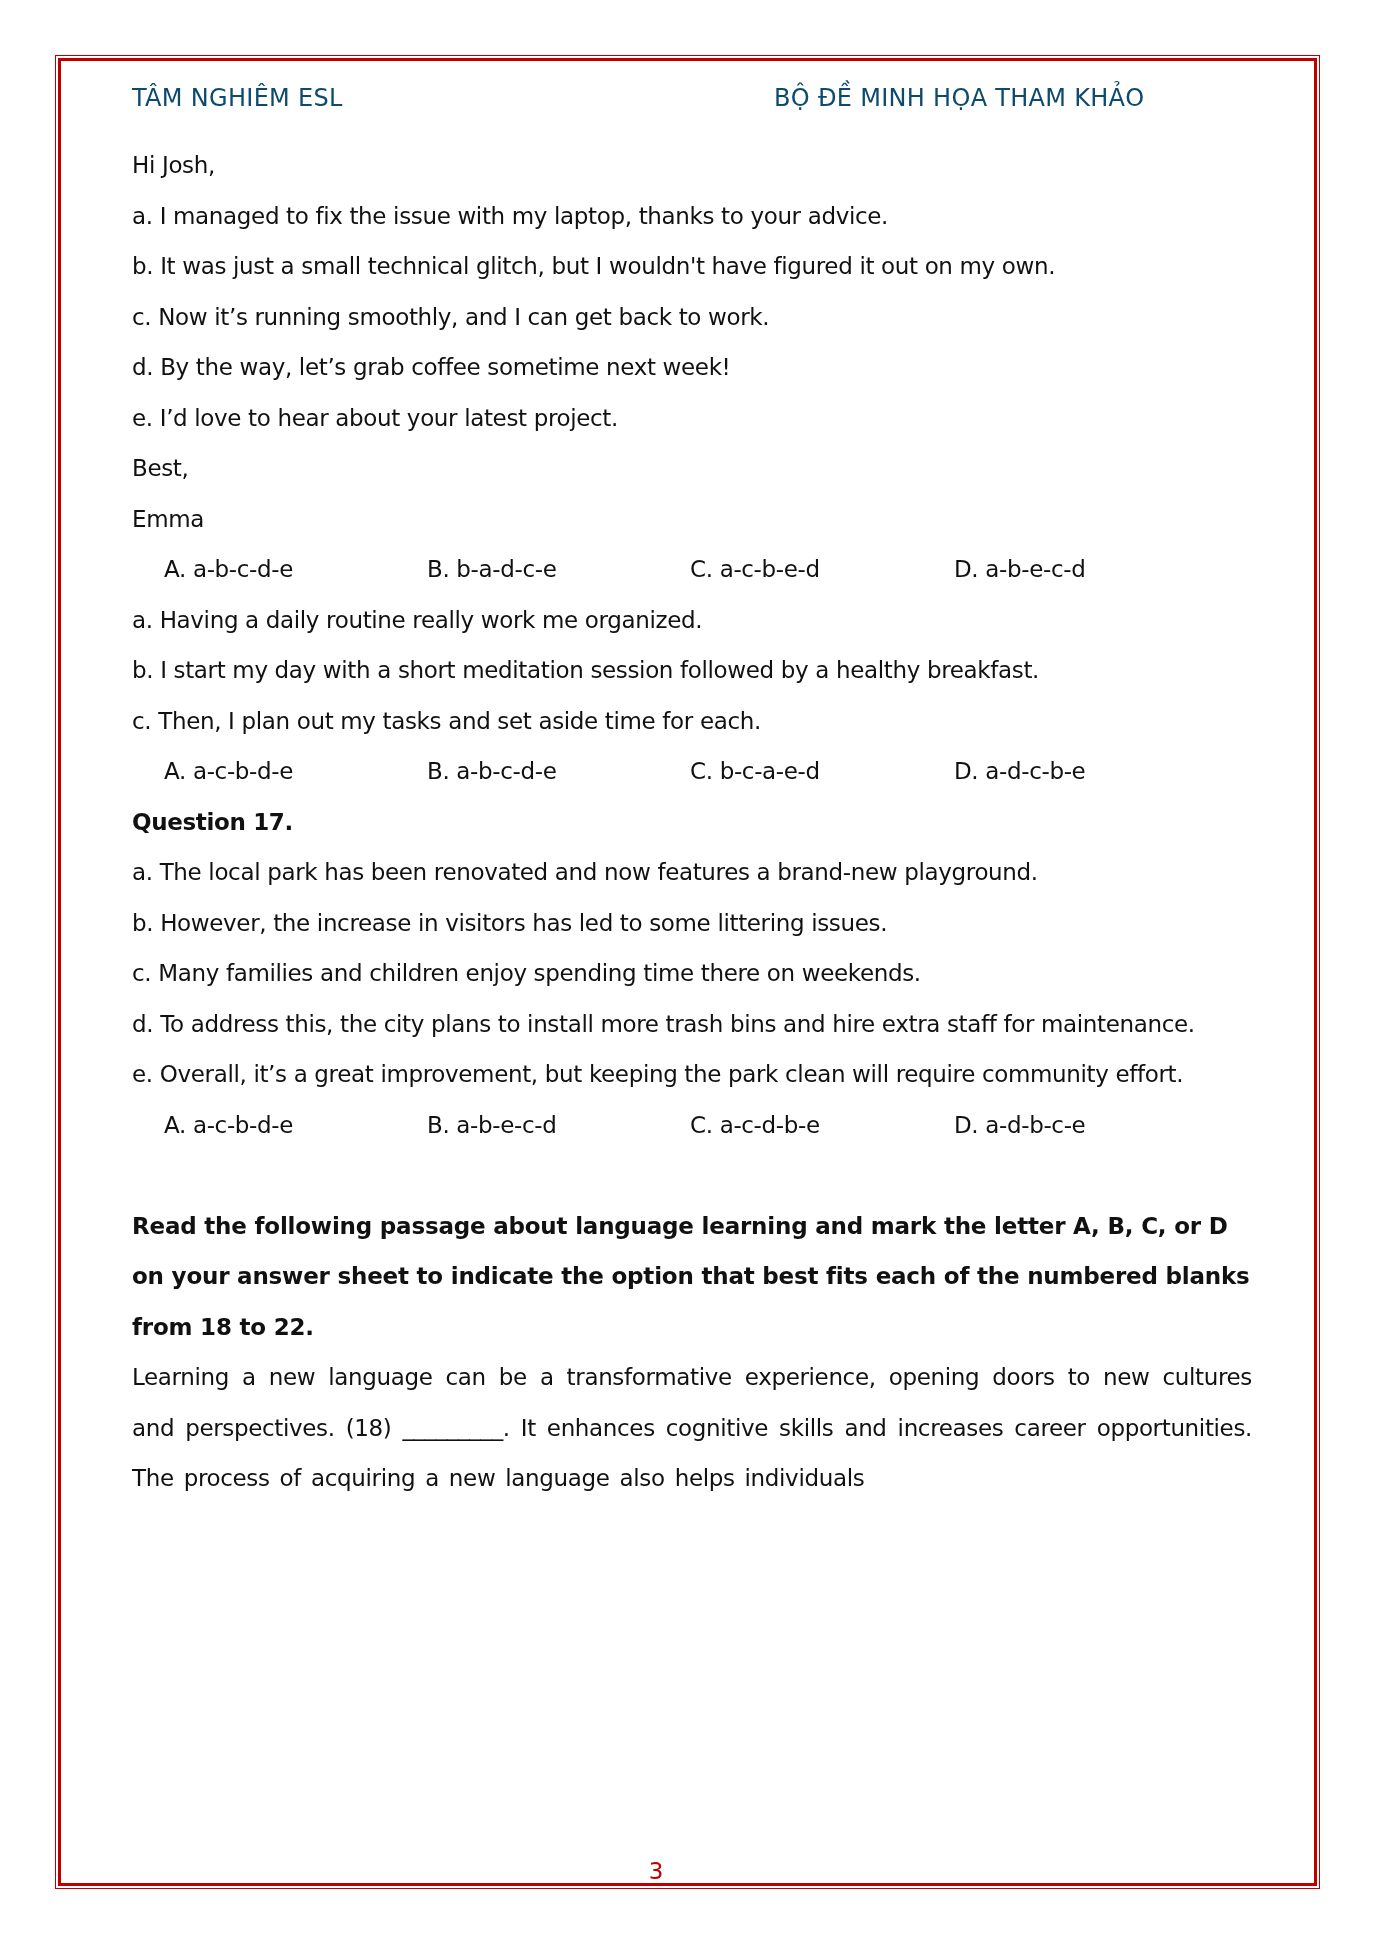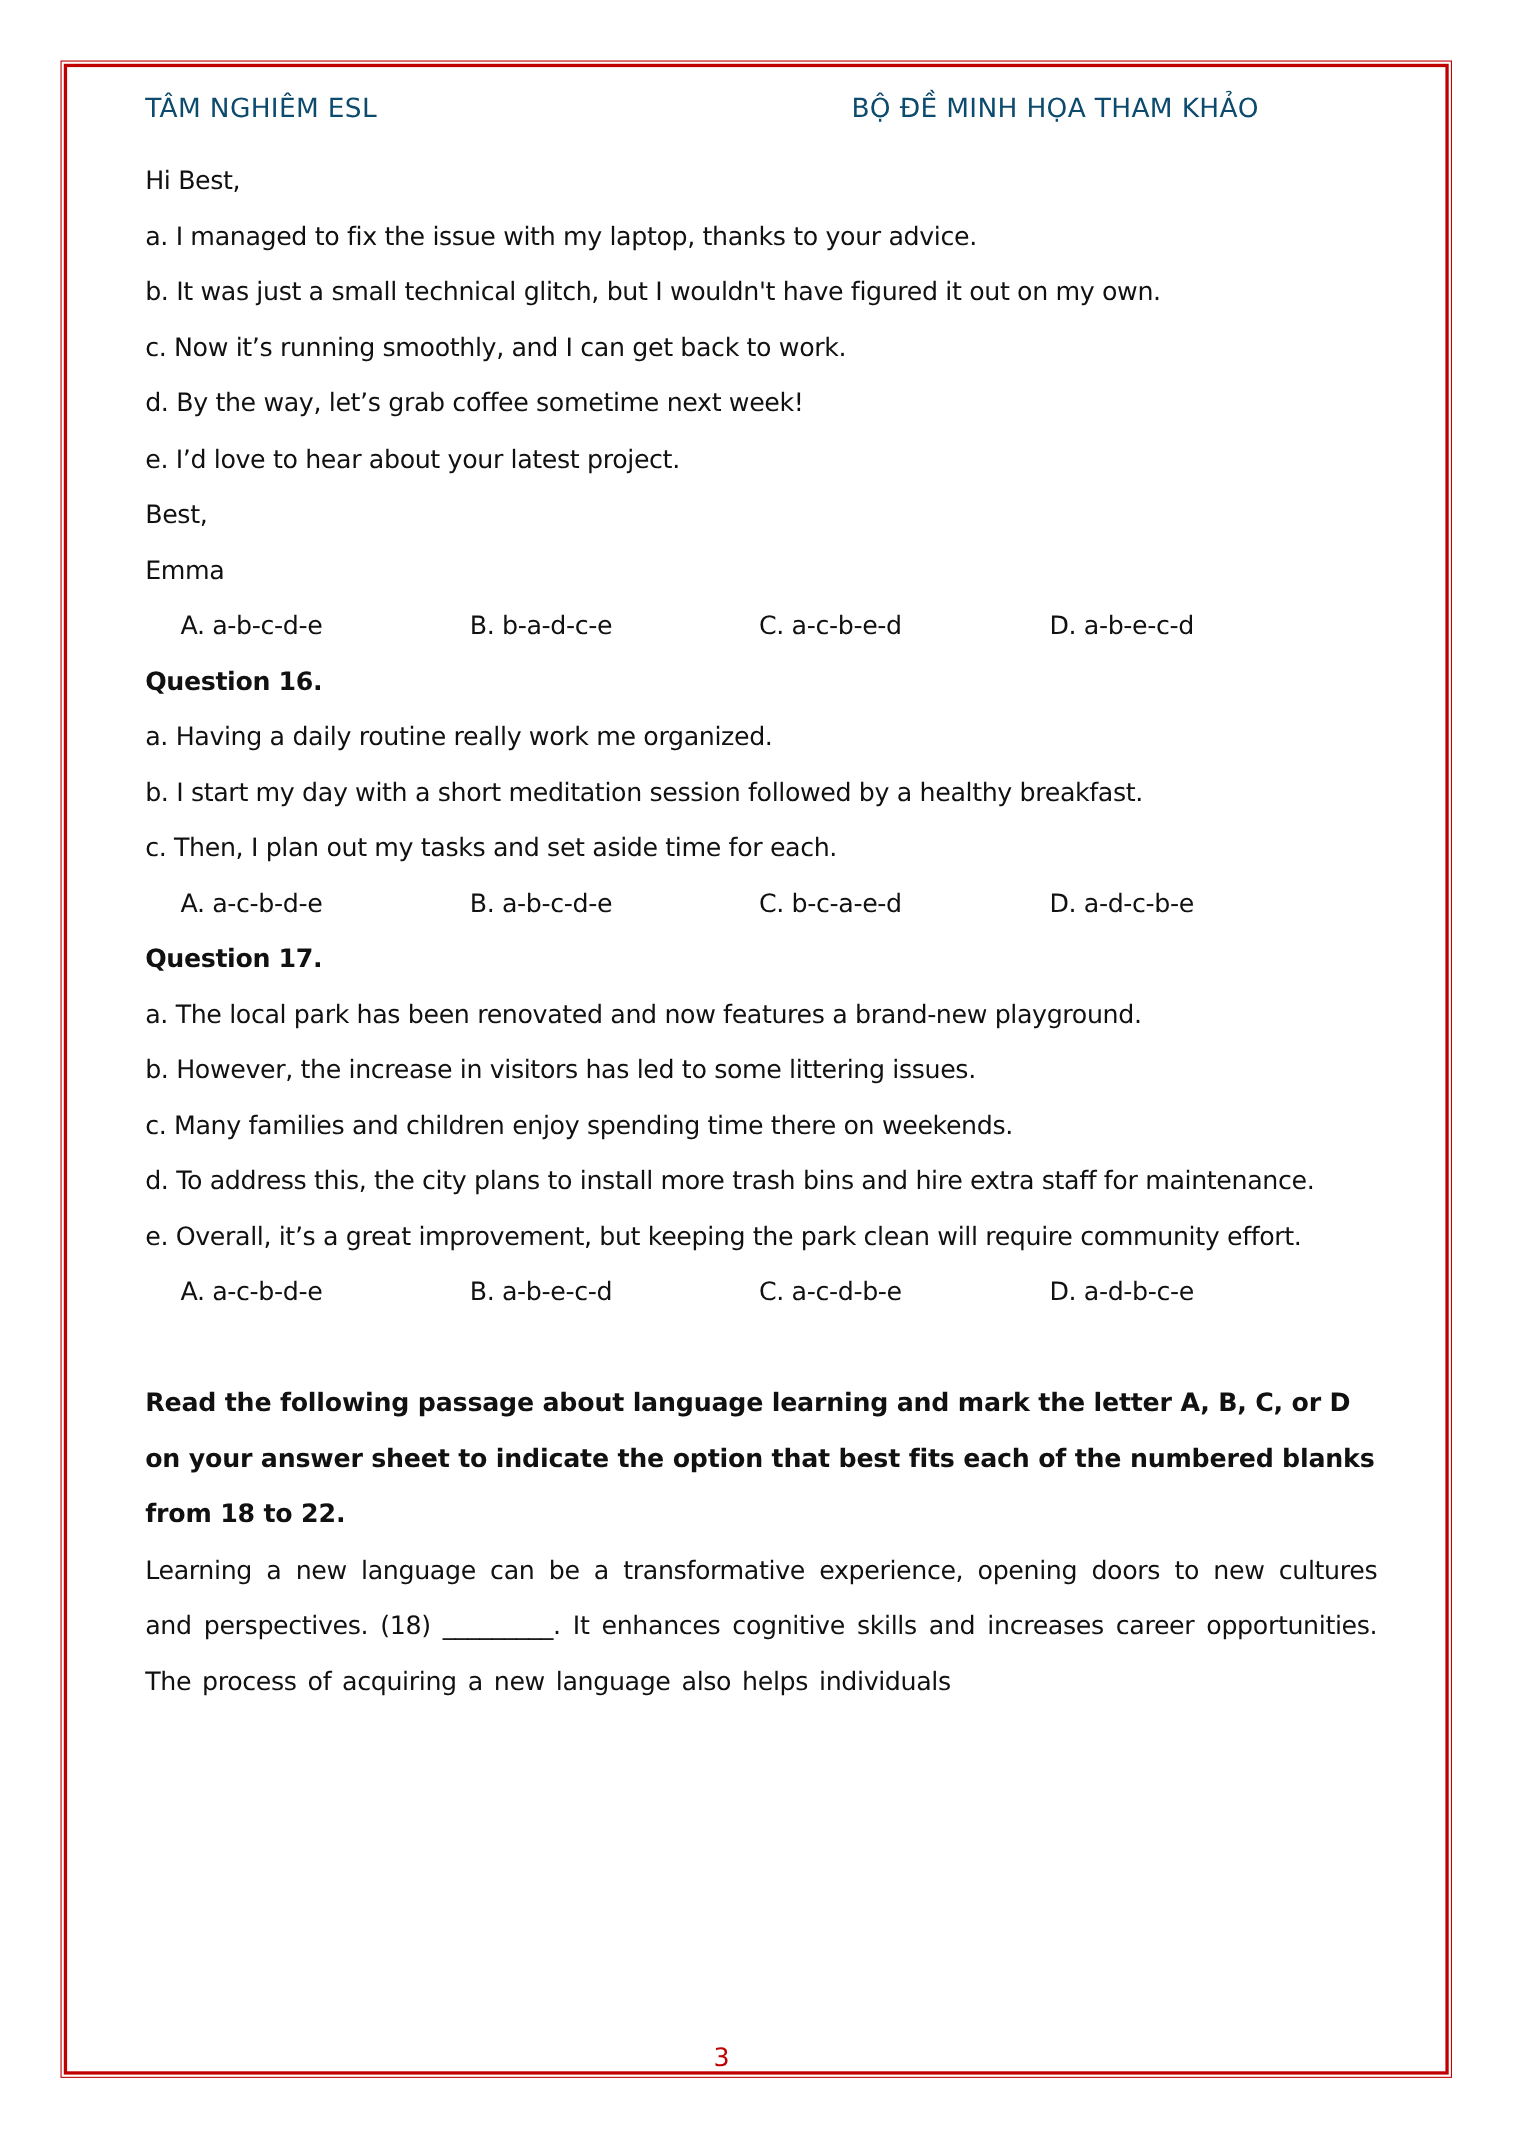--- a/index.html
+++ b/index.html
@@ -123,38 +123,37 @@
 </div>
 
 <div class="header">
   <span class="left">TÂM NGHIÊM ESL</span>
   <span class="right">BỘ ĐỀ MINH HỌA THAM KHẢO</span>
 </div>
 
 <div class="content">
 
   <div>
-    <div class="line">Hi Best,</div>
+    <div class="line">Hi Josh,</div>
     <div class="line">a. I managed to fix the issue with my laptop, thanks to your advice.</div>
     <div class="line">b. It was just a small technical glitch, but I wouldn't have figured it out on my own.</div>
     <div class="line">c. Now it’s running smoothly, and I can get back to work.</div>
     <div class="line">d. By the way, let’s grab coffee sometime next week!</div>
     <div class="line">e. I’d love to hear about your latest project.</div>
     <div class="line">Best,</div>
     <div class="line">Emma</div>
     <div class="options">
       <span class="opt-a">A. a-b-c-d-e</span>
       <span class="opt-b">B. b-a-d-c-e</span>
       <span class="opt-c">C. a-c-b-e-d</span>
       <span class="opt-d">D. a-b-e-c-d</span>
     </div>
   </div>
 
   <div>
-    <div class="line bold">Question 16.</div>
     <div class="line">a. Having a daily routine really work me organized.</div>
     <div class="line">b. I start my day with a short meditation session followed by a healthy breakfast.</div>
     <div class="line">c. Then, I plan out my tasks and set aside time for each.</div>
     <div class="options">
       <span class="opt-a">A. a-c-b-d-e</span>
       <span class="opt-b">B. a-b-c-d-e</span>
       <span class="opt-c">C. b-c-a-e-d</span>
       <span class="opt-d">D. a-d-c-b-e</span>
     </div>
   </div>

